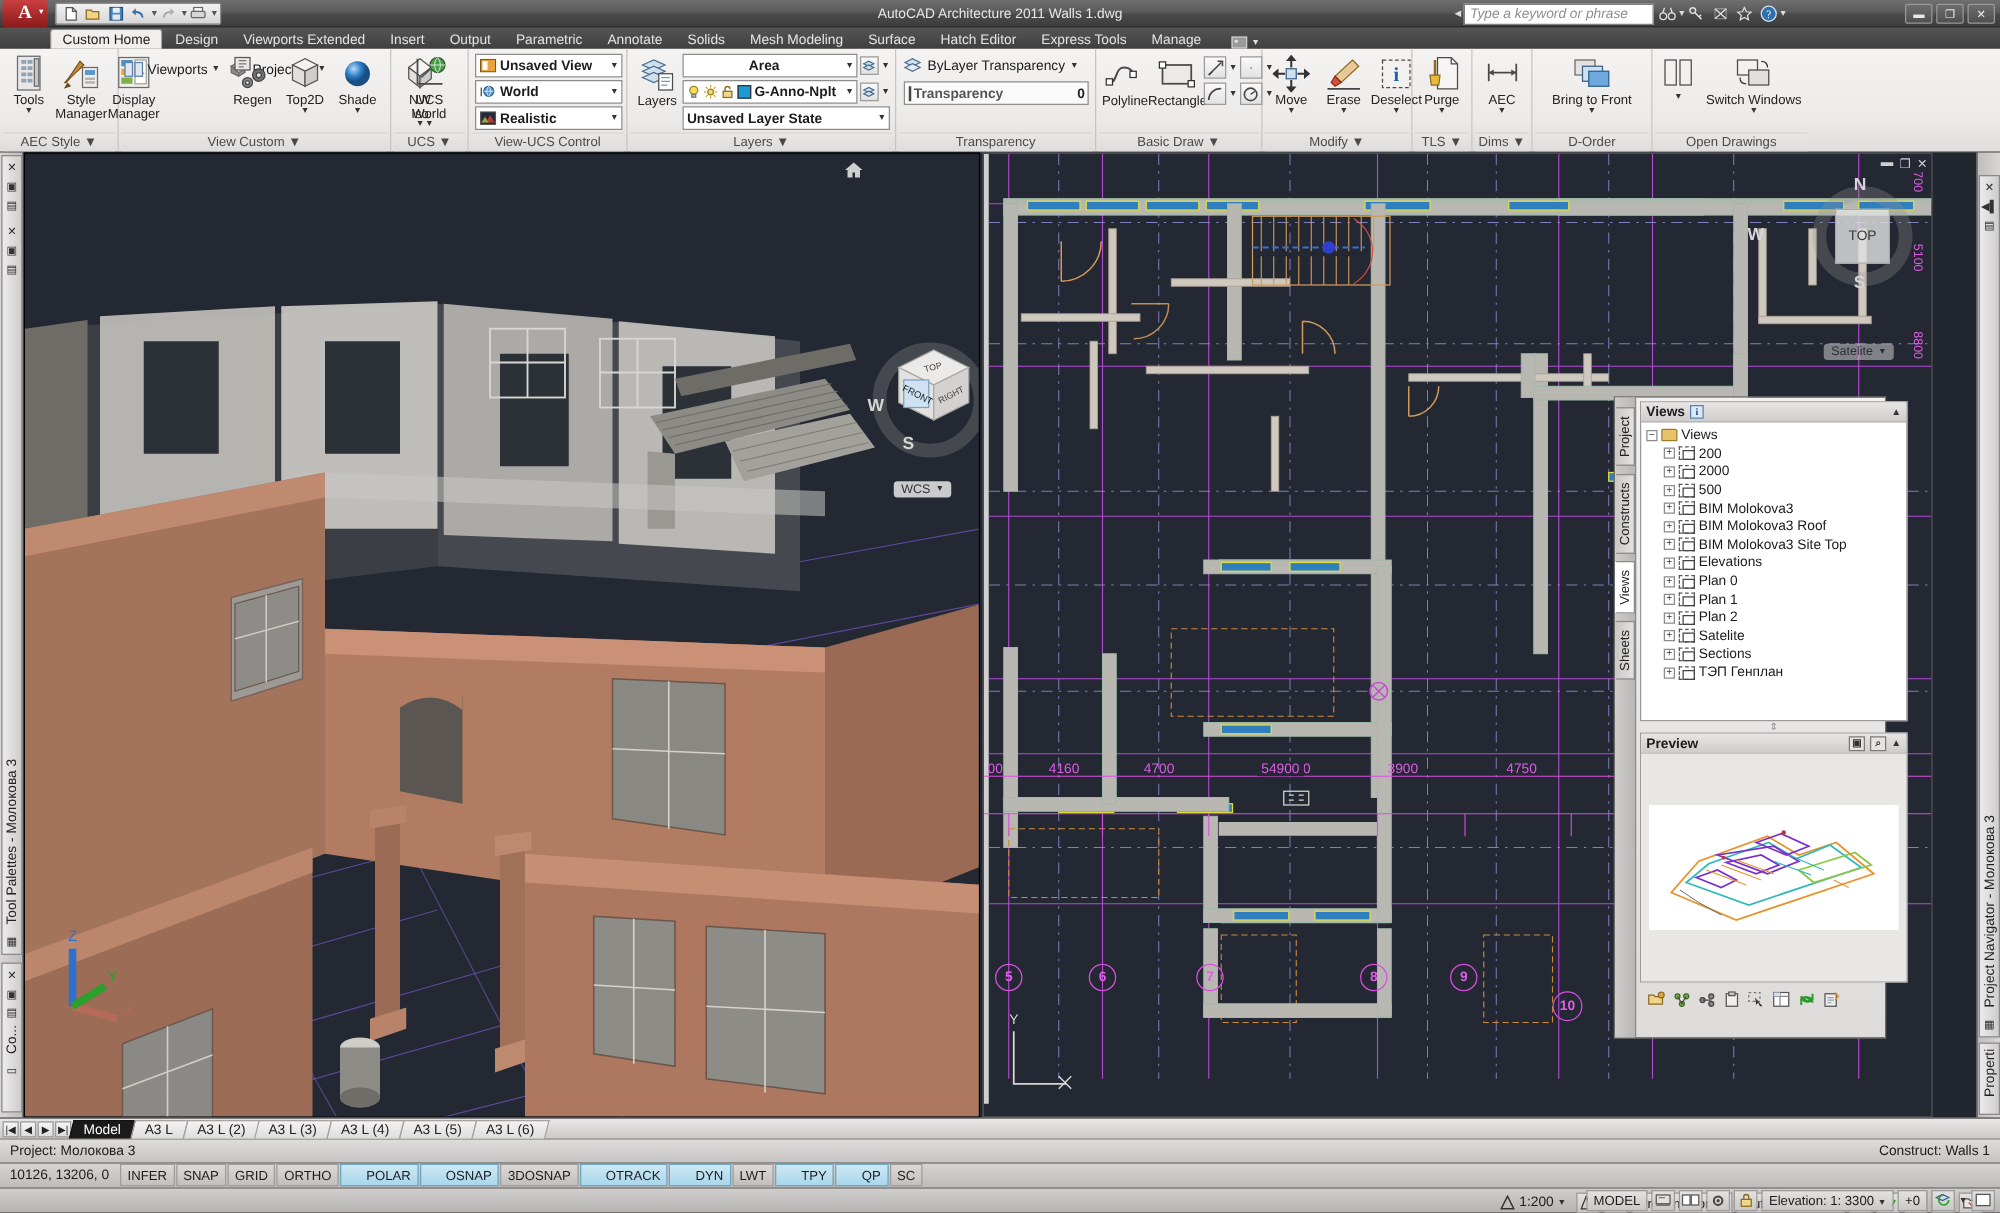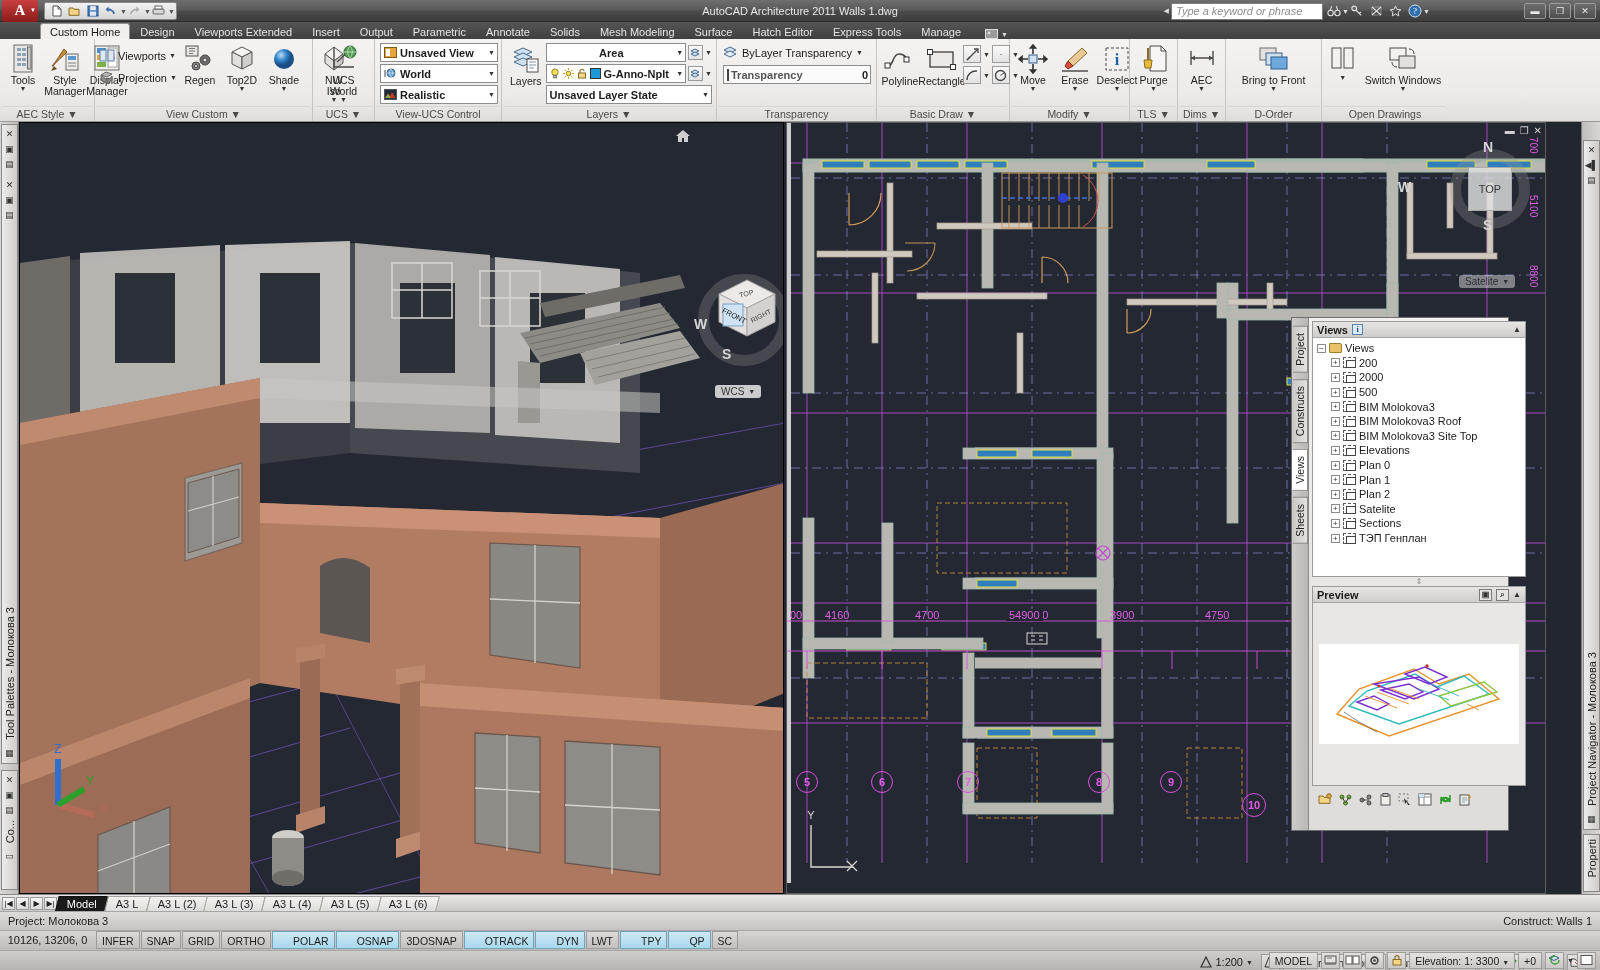--- a/index.html
+++ b/index.html
@@ -438,21 +438,21 @@
         <span>Display<br>Manager</span>
       </div>
     </div>
     <div class="paneltitle">
       <span>AEC Style</span> ▼
     </div>
   </div>
 
   <div class="panel" style="width:218px">
     <div class="panelbody" style="align-items:flex-start">
-      <div style="display:flex;flex-direction:column;gap:3px;padding-top:4px;width:84px">
+      <div style="display:flex;flex-direction:row;gap:3px;padding-top:4px;width:84px">
         <div class="smallrow">
           <span>
             <svg width="16" height="13" viewBox="0 0 16 13">
                 <rect x="1" y="1" width="6" height="11" fill="#dfe7ef" stroke="#5a7fa8"></rect>
                 <rect x="9" y="1" width="6" height="11" fill="#dfe7ef" stroke="#5a7fa8"></rect>
               </svg>
           </span>
           <span>Viewports</span>
           <span class="caret">▼</span>
         </div>
@@ -1216,21 +1216,21 @@
       <div class="vc-dir" style="left:-44px;top:38px">W</div>
       <div class="vc-top">TOP</div>
     </div>
     <div class="wcsbtn" style="left:672px;top:152px;opacity:.55">
       <span>Satelite</span>
       <span class="caret">▼</span>
     </div>
 
     <div style="position:absolute;left:0;top:486px;width:760px;height:80px;color:#e25ce8;font-size:11px;pointer-events:none">
       <span style="position:absolute;left:3px;top:0">00</span>
-      <span style="position:absolute;left:38px;top:0">4160</span>
+      <span style="position:absolute;left:52px;top:0">4160</span>
       <span style="position:absolute;left:128px;top:0">4700</span>
       <span style="position:absolute;left:237px;top:0">7200</span>
       <span style="position:absolute;left:323px;top:0">3900</span>
       <span style="position:absolute;left:418px;top:0">4750</span>
       <span style="position:absolute;left:219px;top:32;background:#232832;padding:0 3px">54900</span>
     </div>
 
     <svg width="760" height="80" viewBox="0 0 760 80" style="position:absolute;left:0;top:518px;pointer-events:none">
       <g stroke="#d94ee0" stroke-width="0.9" fill="none">
         <path d="M0 10 H760"></path>

